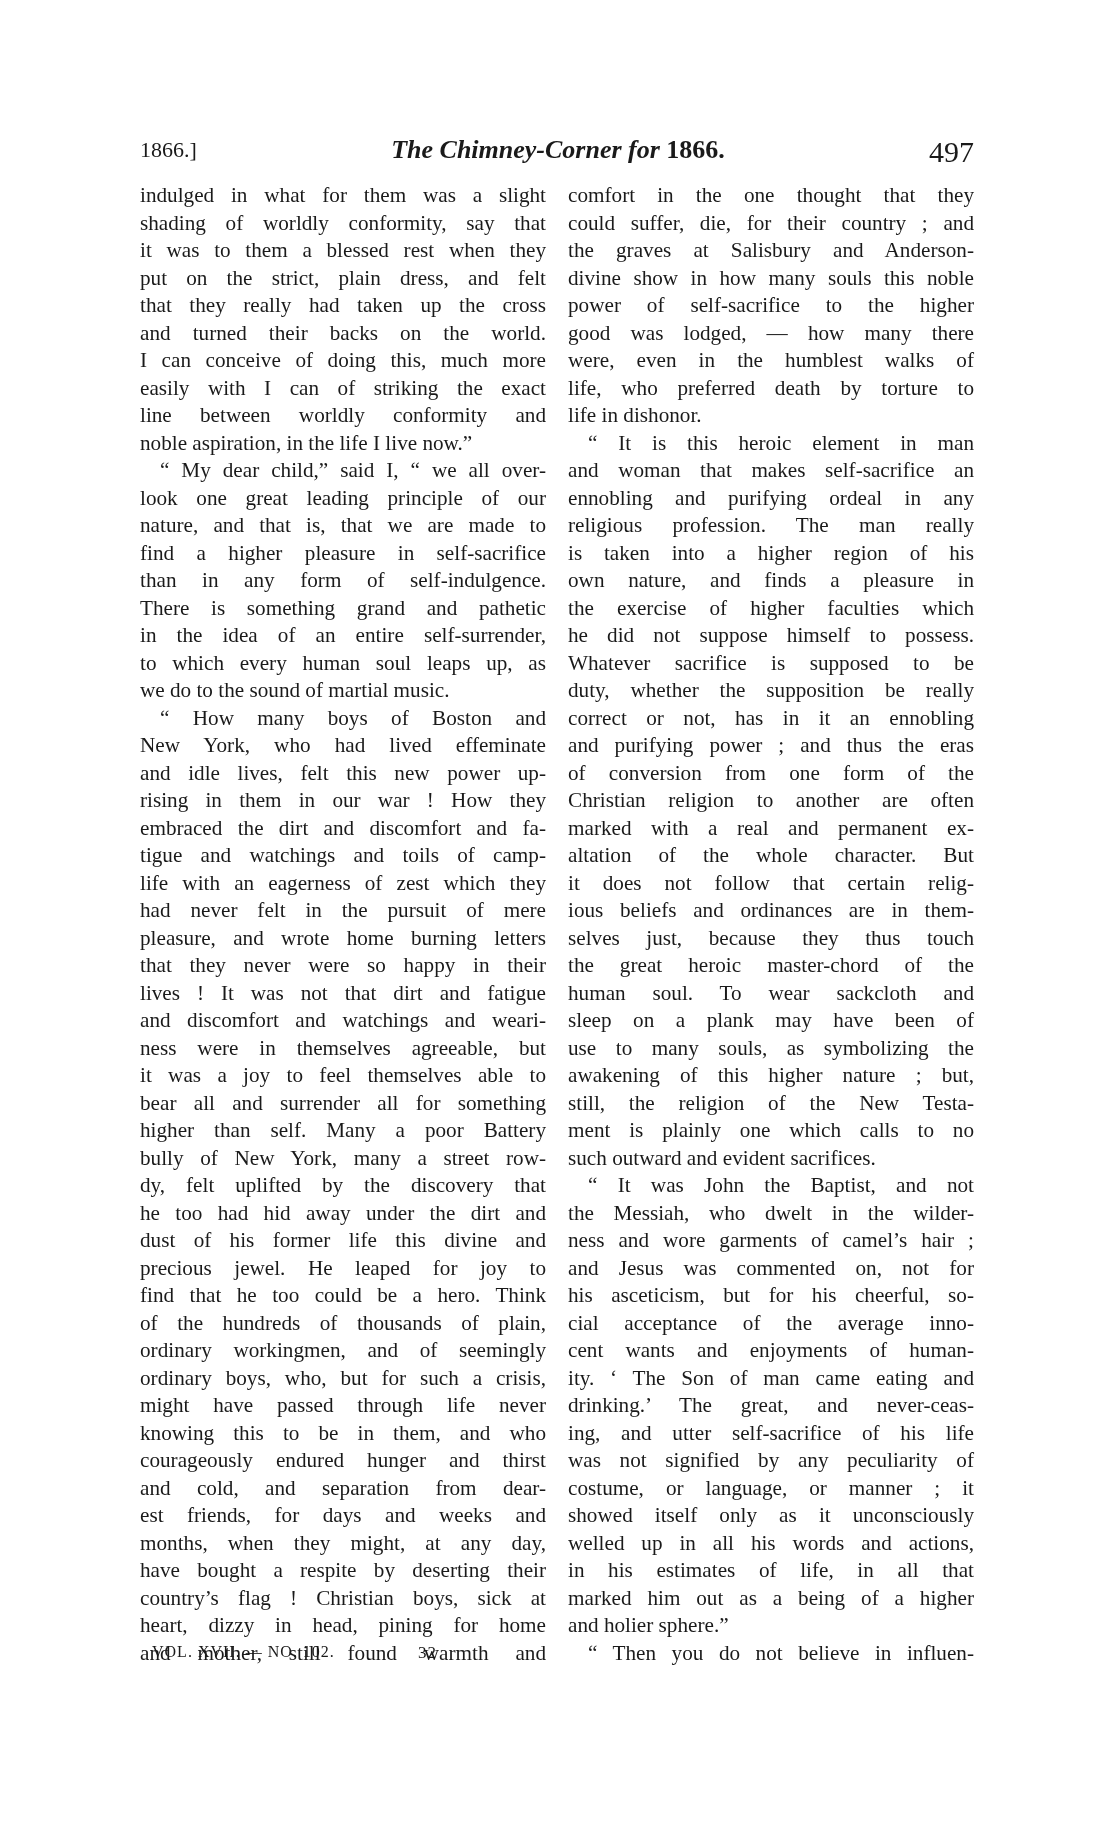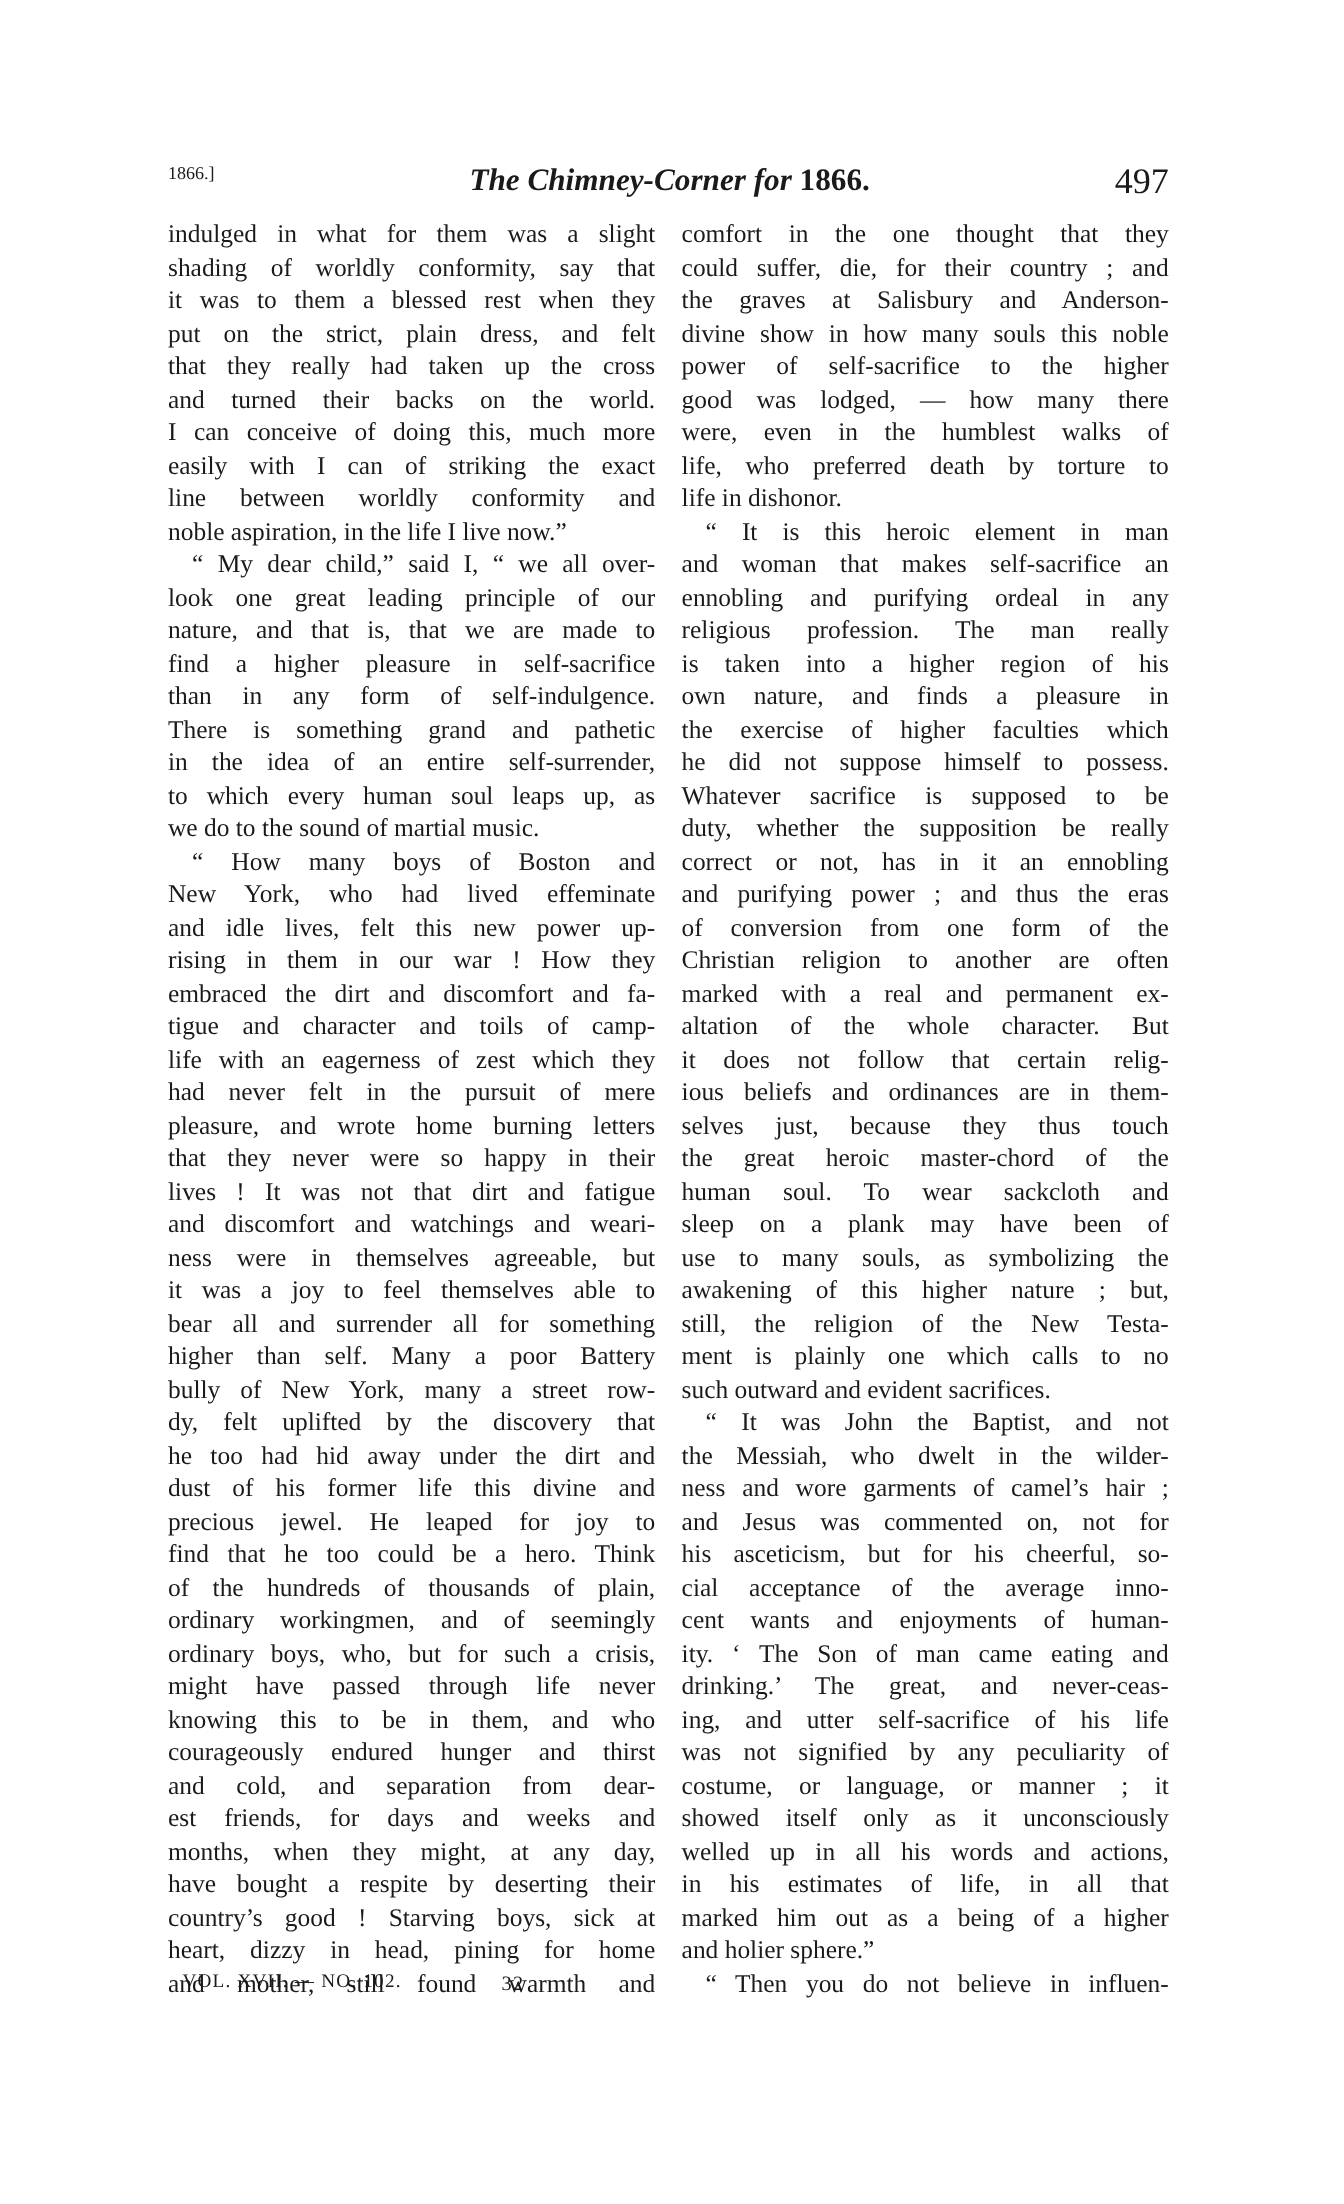--- a/index.html
+++ b/index.html
@@ -1,19 +1,19 @@
 <!DOCTYPE html>
 <html><head>
 <meta charset="utf-8">
 <style>
   html, body { margin: 0; padding: 0; background: #ffffff; }
   body { width: 1120px; height: 1837px; position: relative; overflow: hidden;
          font-family: "Liberation Serif", "DejaVu Serif", serif; color: #1a1a1a; }
   .header { position: absolute; top: 133px; left: 140px; width: 836px; height: 36px; }
-  .hdr-left { position: absolute; left: 0; top: 4px; font-size: 15px; }
+  .hdr-left { position: absolute; left: 0; top: 4px; font-size: 22px; }
   .hdr-title { position: absolute; left: 0; right: 0; top: 2px; text-align: center; font-size: 26px; font-style: italic; font-weight: bold; }
   .hdr-title .num { font-style: normal; }
   .hdr-right { position: absolute; right: 2px; top: 2px; font-size: 30px; }
   .col { position: absolute; top: 182px; width: 406px; font-size: 21.2px; line-height: 27.5px; }
   .col-left { left: 140px; }
   .col-right { left: 568px; }
   .line { display: block; white-space: nowrap; text-align: justify; text-align-last: justify; height: 27.5px; }
   .line.last { text-align-last: left; }
   .line.indent { padding-left: 20px; }
   .footer { position: absolute; top: 1643px; left: 140px; width: 420px; height: 24px; font-size: 16px; letter-spacing: 1px; }
@@ -47,21 +47,21 @@
     <span class="line">than in any form of self-indulgence.</span>
     <span class="line">There is something grand and pathetic</span>
     <span class="line">in the idea of an entire self-surrender,</span>
     <span class="line">to which every human soul leaps up, as</span>
     <span class="line last">we do to the sound of martial music.</span>
     <span class="line indent">“ How many boys of Boston and</span>
     <span class="line">New York, who had lived effeminate</span>
     <span class="line">and idle lives, felt this new power up-</span>
     <span class="line">rising in them in our war !  How they</span>
     <span class="line">embraced the dirt and discomfort and fa-</span>
-    <span class="line">tigue and character and toils of camp-</span>
+    <span class="line">tigue and watchings and toils of camp-</span>
     <span class="line">life with an eagerness of zest which they</span>
     <span class="line">had never felt in the pursuit of mere</span>
     <span class="line">pleasure, and wrote home burning letters</span>
     <span class="line">that they never were so happy in their</span>
     <span class="line">lives !  It was not that dirt and fatigue</span>
     <span class="line">and discomfort and watchings and weari-</span>
     <span class="line">ness were in themselves agreeable, but</span>
     <span class="line">it was a joy to feel themselves able to</span>
     <span class="line">bear all and surrender all for something</span>
     <span class="line">higher than self.  Many a poor Battery</span>
@@ -74,21 +74,21 @@
     <span class="line">of the hundreds of thousands of plain,</span>
     <span class="line">ordinary workingmen, and of seemingly</span>
     <span class="line">ordinary boys, who, but for such a crisis,</span>
     <span class="line">might have passed through life never</span>
     <span class="line">knowing this to be in them, and who</span>
     <span class="line">courageously endured hunger and thirst</span>
     <span class="line">and cold, and separation from dear-</span>
     <span class="line">est friends, for days and weeks and</span>
     <span class="line">months, when they might, at any day,</span>
     <span class="line">have bought a respite by deserting their</span>
-    <span class="line">country’s good !  Starving boys, sick at</span>
+    <span class="line">country’s flag !  Christian boys, sick at</span>
     <span class="line">heart, dizzy in head, pining for home</span>
     <span class="line">and mother, still found warmth and</span>
   </div>
 <div class="col col-right" id="col-right">
     <span class="line">comfort in the one thought that they</span>
     <span class="line">could suffer, die, for their country ; and</span>
     <span class="line">the graves at Salisbury and Anderson-</span>
     <span class="line">divine show in how many souls this noble</span>
     <span class="line">power of self-sacrifice to the higher</span>
     <span class="line">good was lodged, — how many there</span>

